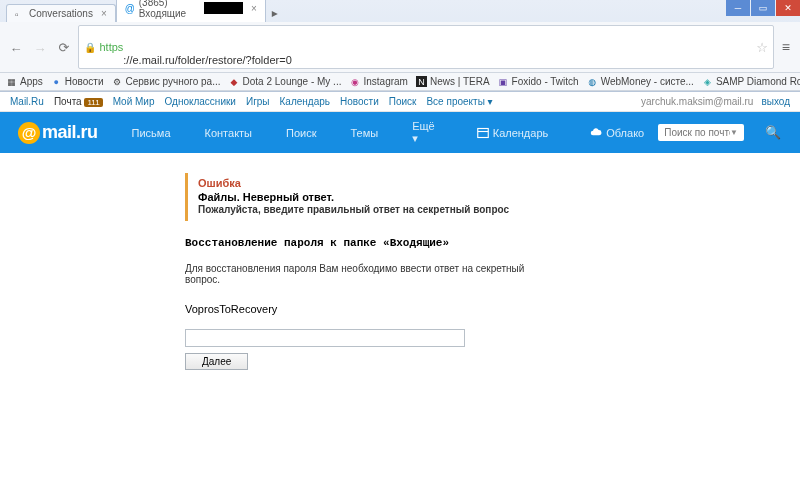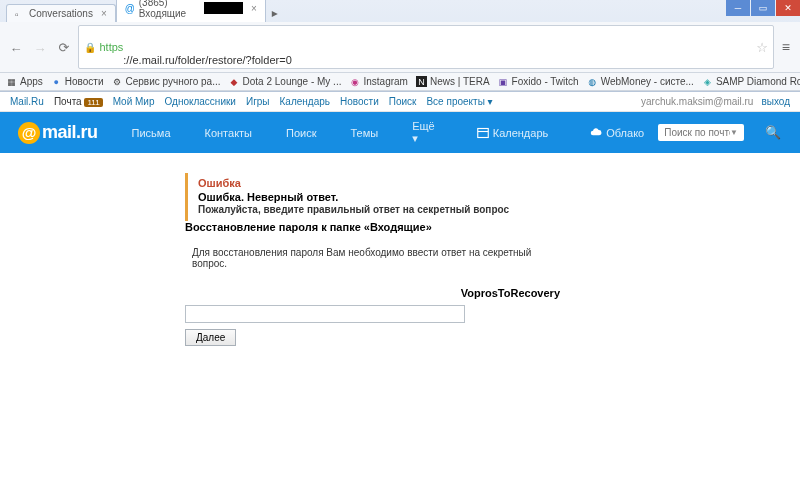--- a/index.html
+++ b/index.html
@@ -47,29 +47,29 @@
   .nav-link { color: #d9ecfa; font-size: 11px; cursor: pointer; padding-left: 20px; }
   .nav-link.cal { display: flex; align-items: center; gap: 4px; margin-left: 8px; }
   .nav-ico { width: 12px; height: 12px; }
   .search-box { margin-left: auto; display: flex; align-items: center; background: #fff; border-radius: 2px; padding: 3px 6px; width: 130px; }
   .search-input { border: none; outline: none; font-size: 10px; width: 100%; color: #333; }
   .search-arrow { color: #888; font-size: 8px; cursor: pointer; }
   .search-glass { color: #fff; font-size: 13px; margin-left: 8px; cursor: pointer; }
 
   
   .content { padding: 20px 0 0 185px; width: 560px; }
-  .error-box { border-left: 3px solid #e8a33d; padding: 4px 10px 6px 10px; }
+  .error-box { border-left: 3px solid #e8a33d; padding: 4px 10px 6px 10px; margin-bottom: 16px; }
   .err-title { color: #c24a2f; font-size: 11px; font-weight: bold; }
   .err-bold { font-weight: bold; font-size: 11px; margin-top: 2px; }
   .err-text { font-size: 10px; color: #333; margin-top: 1px; font-weight: bold; }
-  .section-title { font-weight: bold; font-size: 11px; margin-bottom: 14px; }
-  .instr { font-size: 10px; color: #333; margin-bottom: 18px; margin-left: 7px; }
-  .question { font-weight: bold; font-size: 11px; margin-bottom: 6px; text-align: right; }
+  .section-title { font-weight: bold; font-size: 11px; margin-bottom: 14px; font-family: Liberation Mono, monospace; }
+  .instr { font-size: 10px; color: #333; margin-bottom: 18px; }
+  .question { font-weight: normal; font-size: 11px; margin-bottom: 14px; }
   .answer-input { width: 280px; border: 1px solid #b8c0c8; padding: 2px 4px; font-size: 11px; display: block; margin-bottom: 6px; }
-  .submit-btn { border: 1px solid #a8b0b8; background: linear-gradient(#fafafa,#e8e8e8); padding: 2px 10px; font-size: 10px; cursor: pointer; }
+  .submit-btn { border: 1px solid #a8b0b8; background: linear-gradient(#fafafa,#e8e8e8); padding: 2px 16px; font-size: 10px; cursor: pointer; }
 </style>
 </head>
 <body>
 
 <div class="browser-top">
   <div class="win-controls">
     <div class="win-btn win-min">─</div>
     <div class="win-btn win-max">▭</div>
     <div class="win-btn win-close">✕</div>
   </div>
@@ -184,21 +184,21 @@
   <div class="search-box">
     <input class="search-input" placeholder="Поиск по почте" style="">
     <span class="search-arrow">▼</span>
   </div>
   <span class="search-glass">🔍</span>
 </div>
 
 <div class="content">
   <div class="error-box">
     <div class="err-title">Ошибка</div>
-    <div class="err-bold">Ошибка. Неверный ответ.</div>
+    <div class="err-bold">Файлы. Неверный ответ.</div>
     <div class="err-text">Пожалуйста, введите правильный ответ на секретный вопрос</div>
   </div>
   <div class="section-title">Восстановление пароля к папке «Входящие»</div>
   <div class="instr">Для восстановления пароля Вам необходимо ввести ответ на секретный вопрос.</div>
   <div class="question">VoprosToRecovery</div>
   <input type="text" class="answer-input" style="">
   <button class="submit-btn">Далее</button>
 </div>
 
 </body></html>

